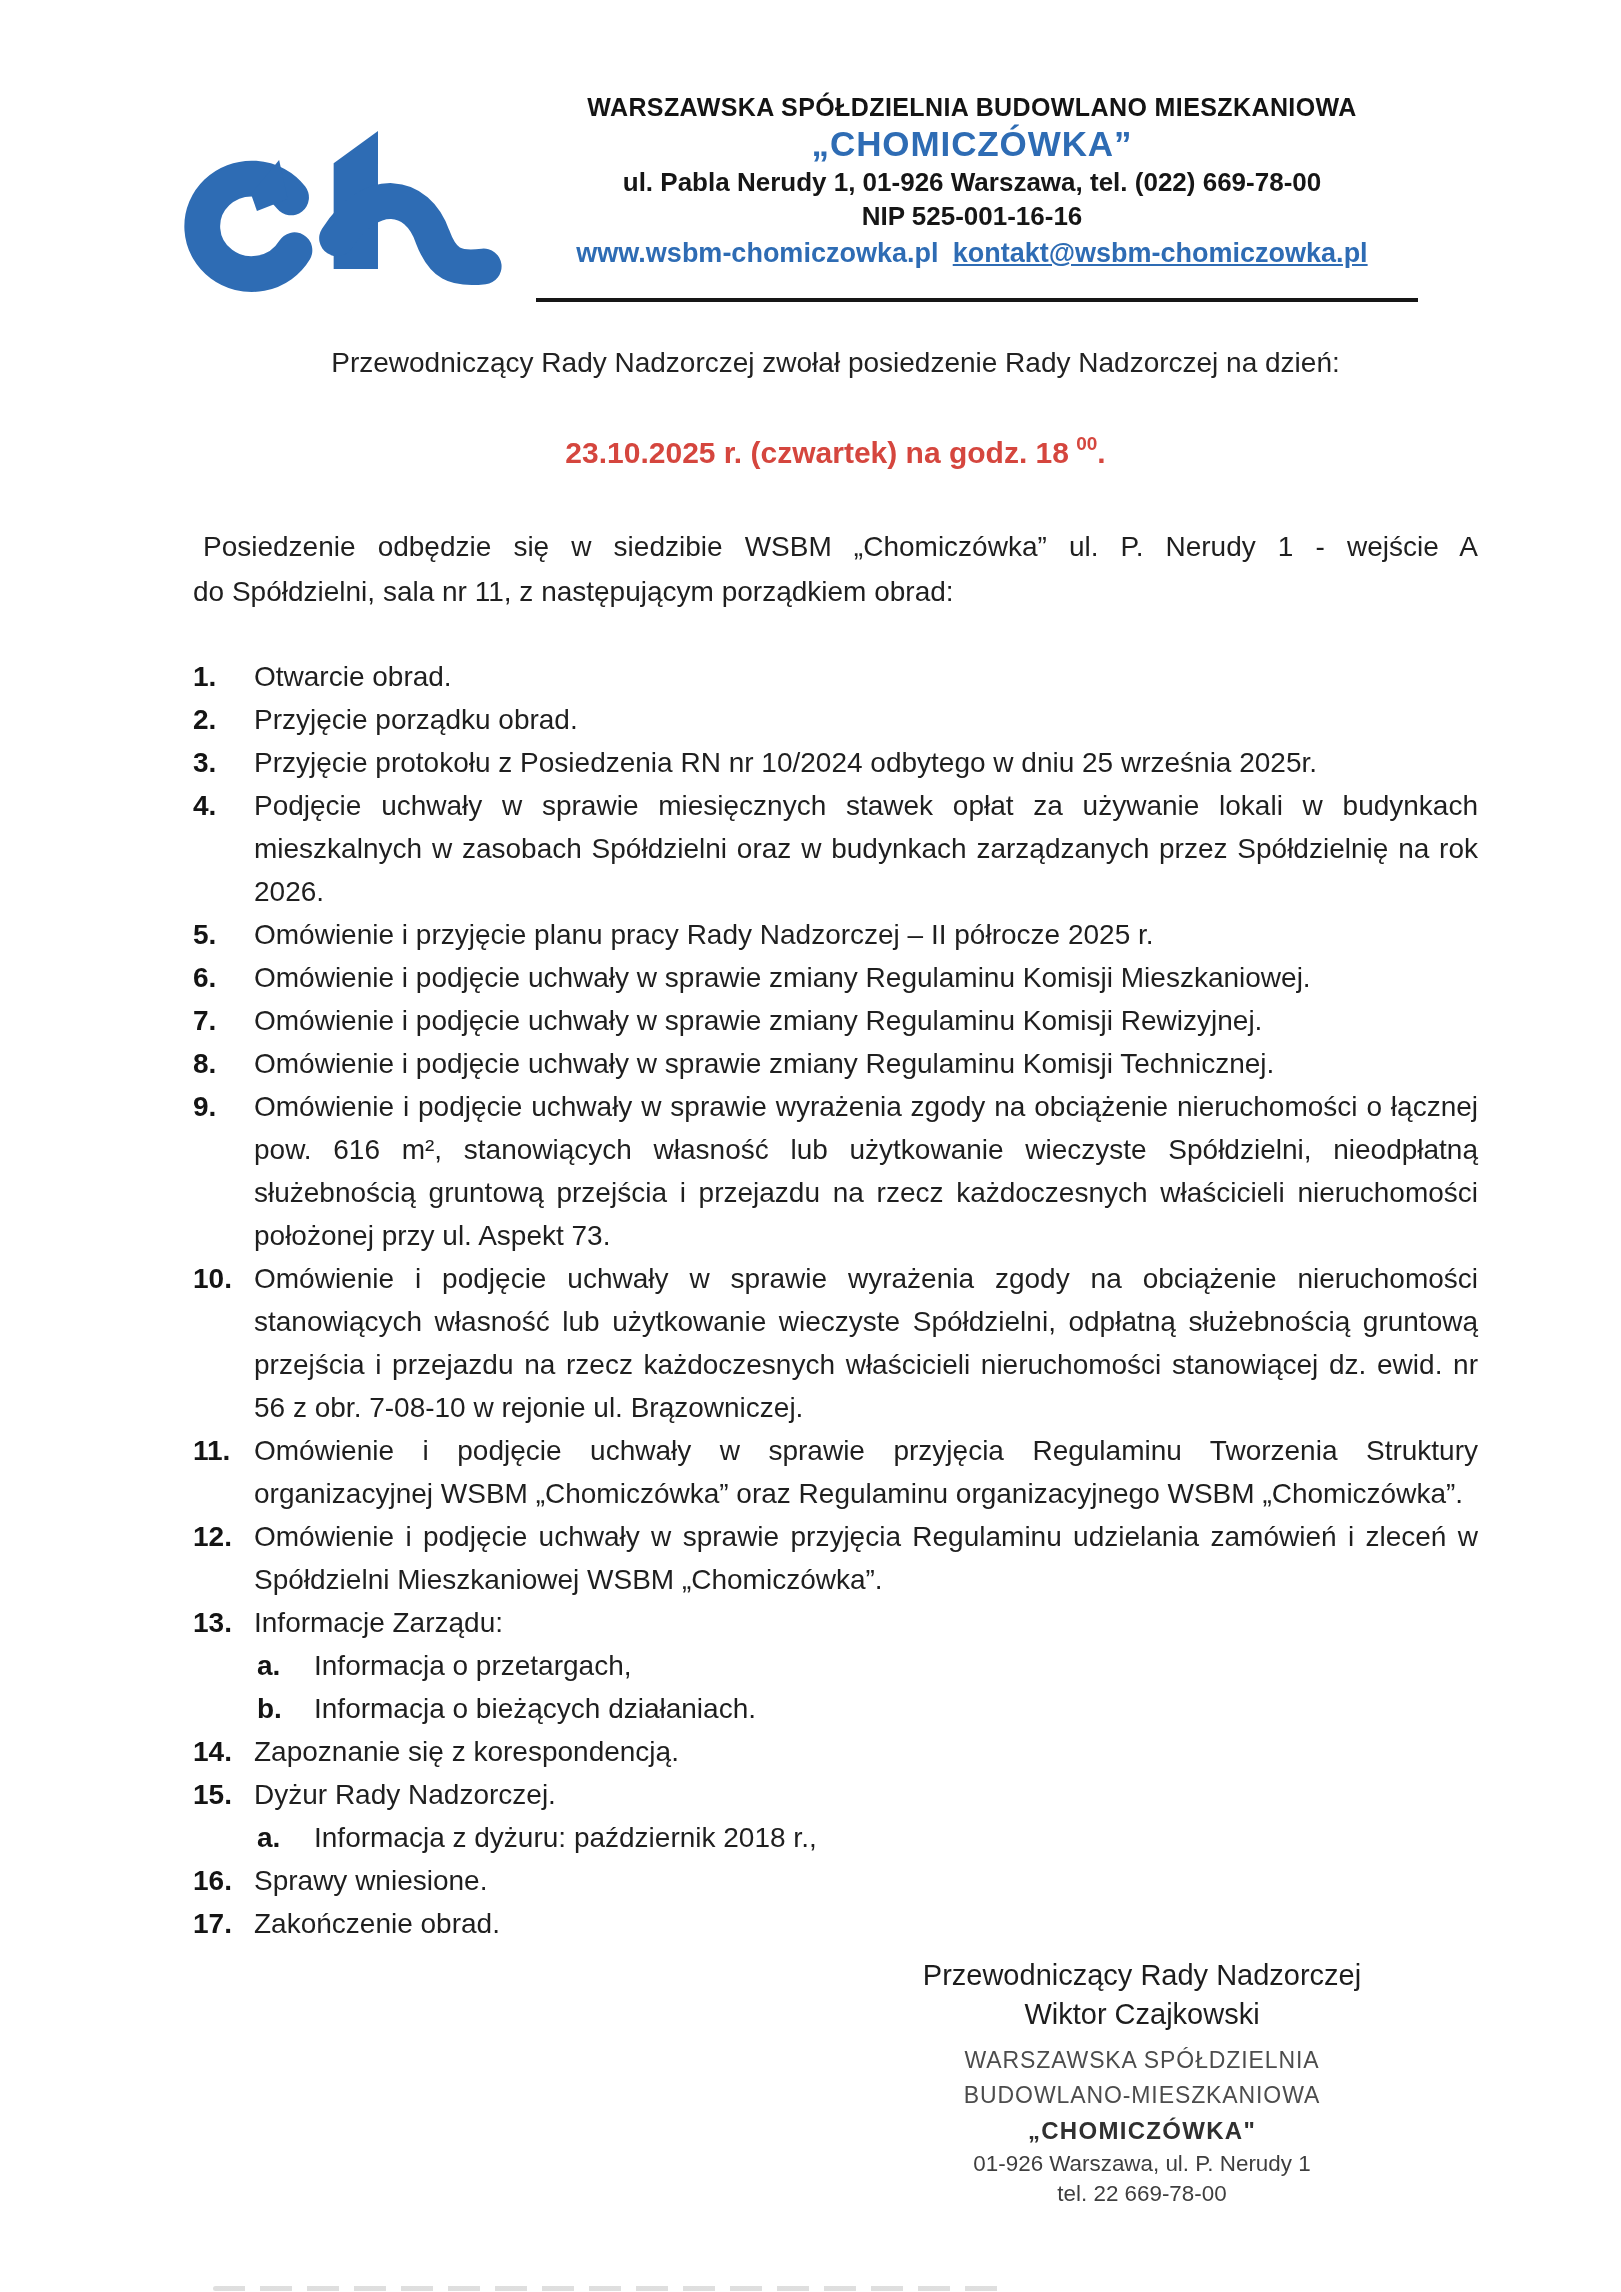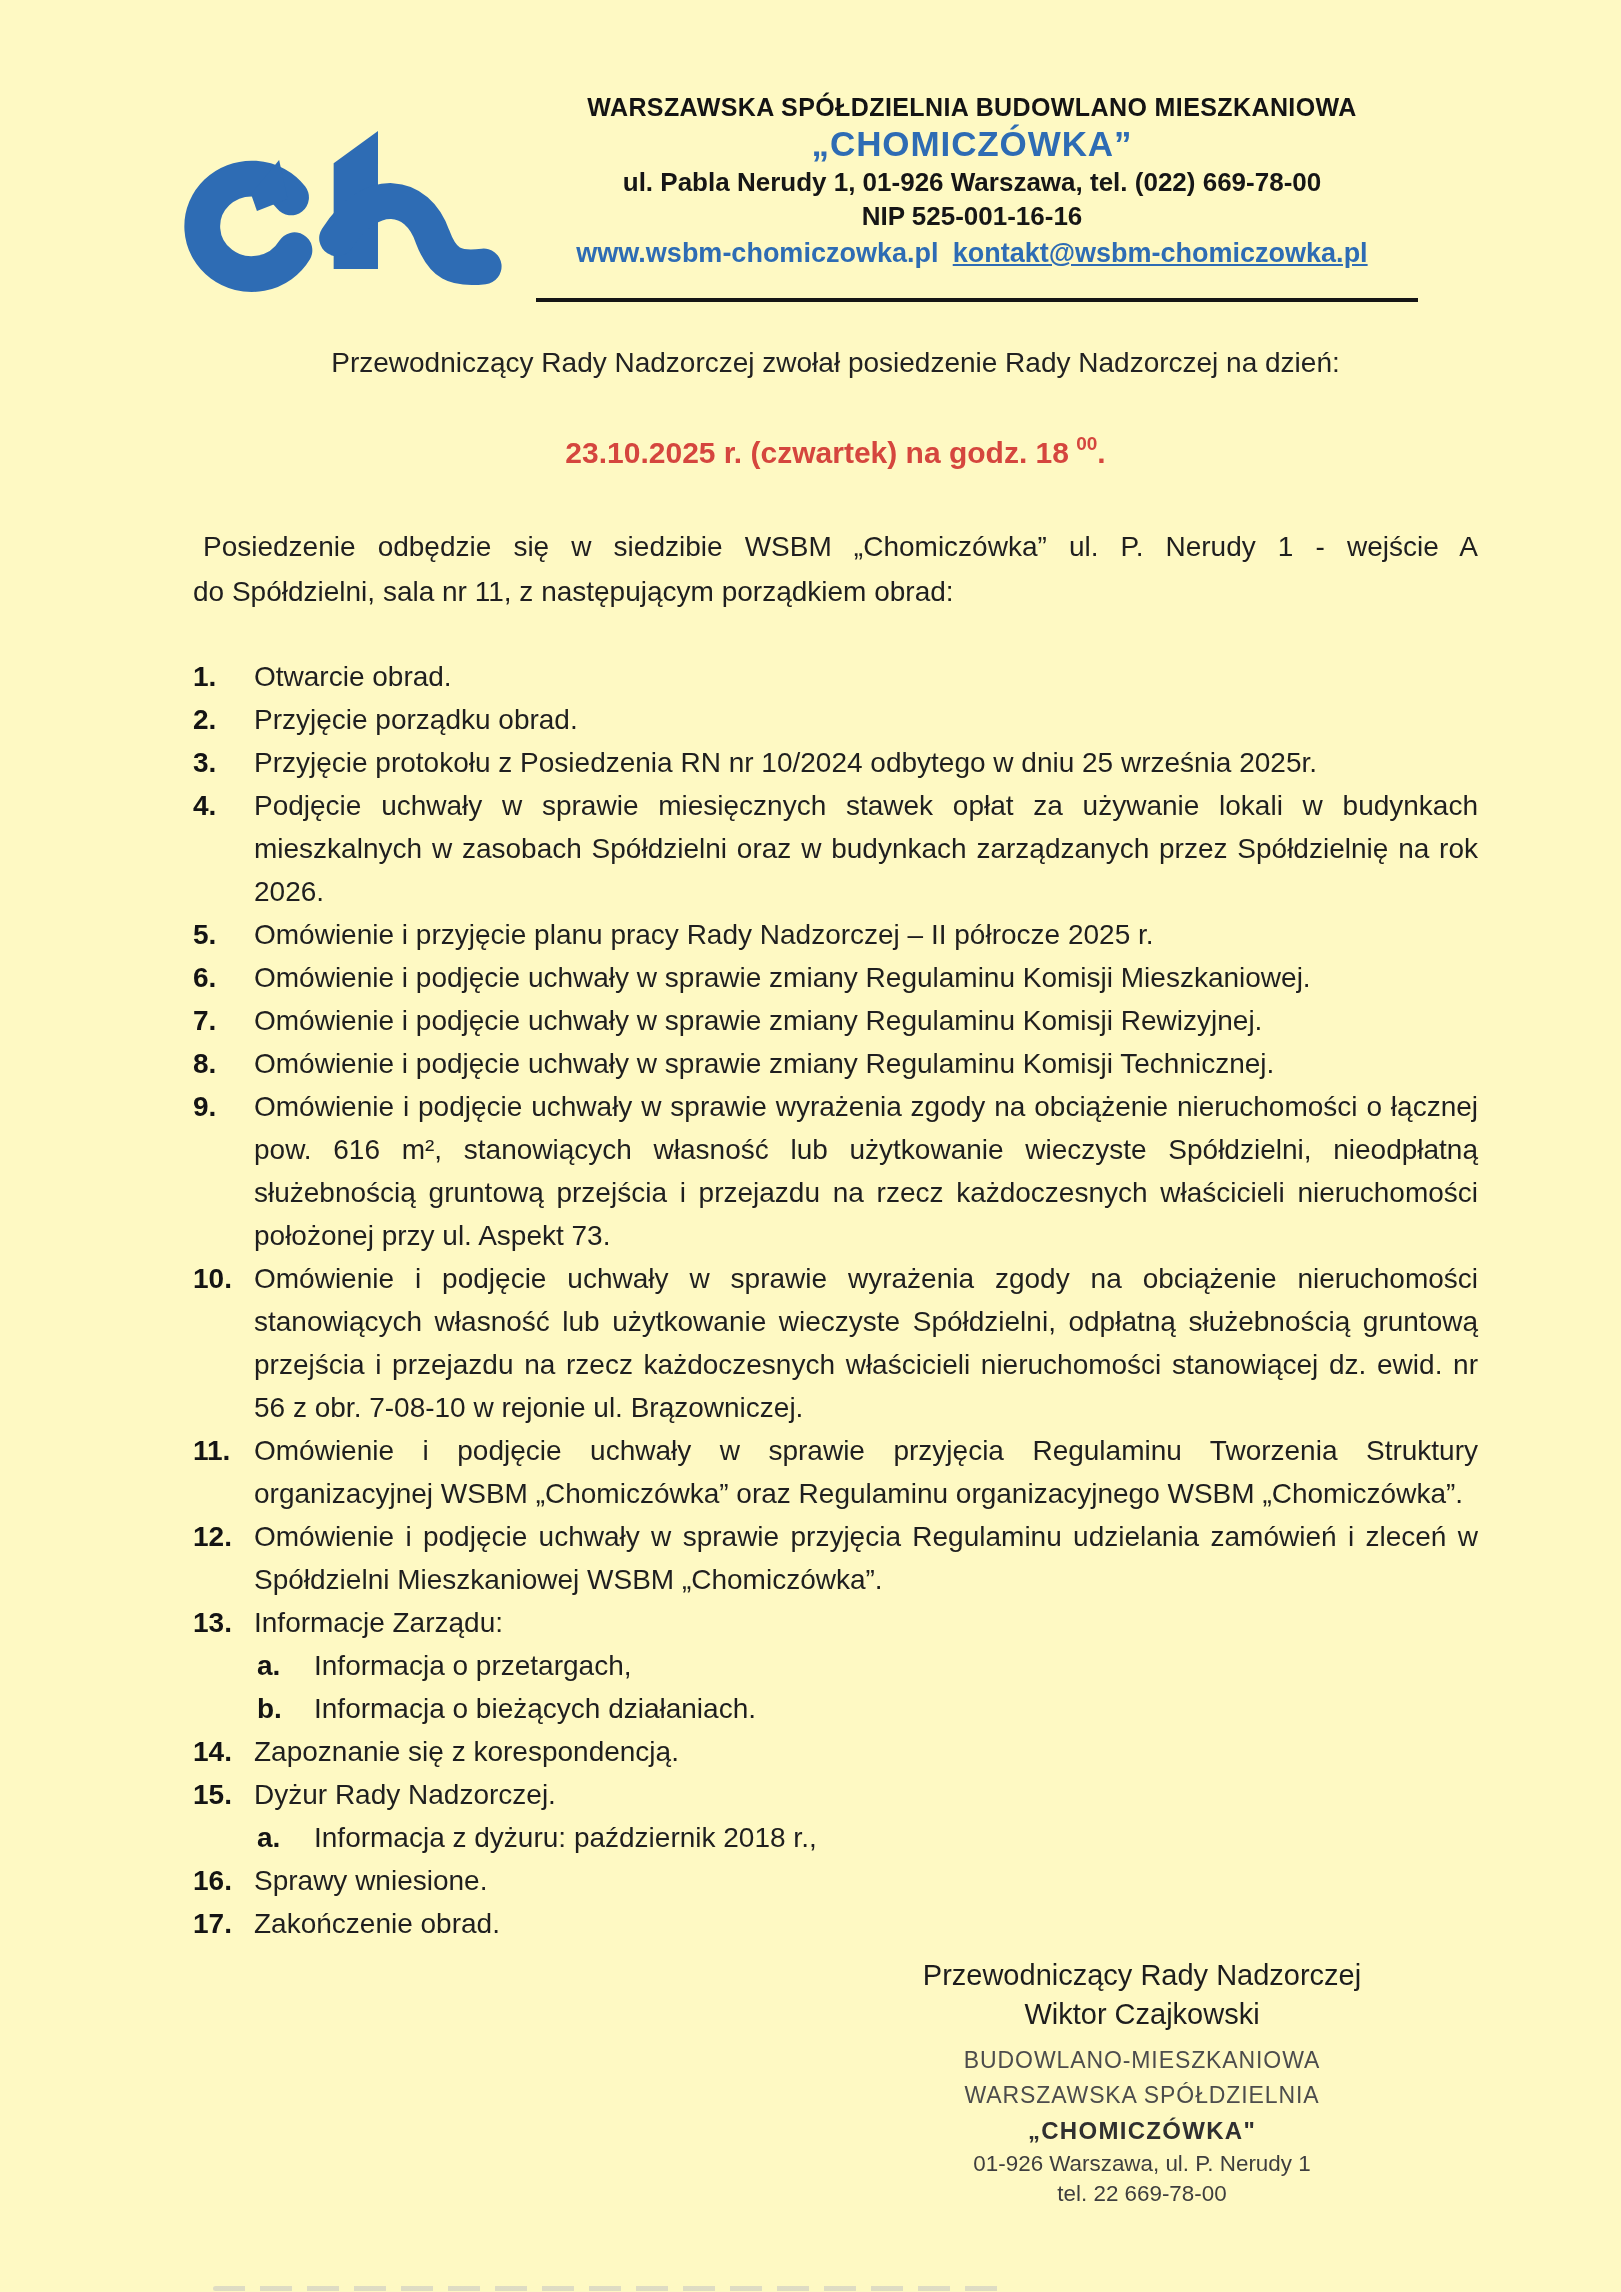--- a/index.html
+++ b/index.html
@@ -1,18 +1,18 @@
 <!DOCTYPE html>
 <html style="font-size:14.3px"><head>
 <meta charset="utf-8">
 <style>
   html,body { margin:0; padding:0; background:#e8e8e8; }
   .page {
     position:relative; width:1621px; height:2293px; margin:0 auto;
-    background:#fef9c3; overflow:hidden;
+    background:#ffffff; overflow:hidden;
     font-family:"Liberation Sans", sans-serif; color:#1f1f1f;
   }
   
   .logo-wrap { position:absolute; left:170px; top:109px; width:358px; height:199px; }
   .logo-wrap svg { width:100%; height:100%; }
   .header-text { position:absolute; left:524px; top:93px; width:896px; text-align:center; }
   .org-line { font-size:25px; font-weight:700; letter-spacing:0.4px; color:#141414; }
   .org-name { font-size:35px; font-weight:700; color:#2e6cb4; letter-spacing:0.9px; margin-top:1.8px; }
   .addr, .nip { font-size:26px; font-weight:700; color:#161616; margin-top:3px; }
   .links { font-size:27px; font-weight:700; margin-top:6.3px; color:#2e6cb4; }
@@ -197,22 +197,22 @@
             <span class="num">17.</span>
             <span class="txt">Zakończenie obrad.</span>
           </div>
         </li>
     </ol>
 
     <div class="sig">
       <div class="sig-role">Przewodniczący Rady Nadzorczej</div>
       <div class="sig-name">Wiktor Czajkowski</div>
       <div class="stamp">
+        <div class="stamp-l12">WARSZAWSKA SPÓŁDZIELNIA</div>
         <div class="stamp-l12">BUDOWLANO-MIESZKANIOWA</div>
-        <div class="stamp-l12">WARSZAWSKA SPÓŁDZIELNIA</div>
         <div class="stamp-name">„CHOMICZÓWKA"</div>
         <div class="stamp-addr">01-926 Warszawa, ul. P. Nerudy 1</div>
         <div class="stamp-addr">tel. 22 669-78-00</div>
       </div>
     </div>
 
   </div>
 
   <div class="smudge"></div>
 </div>

